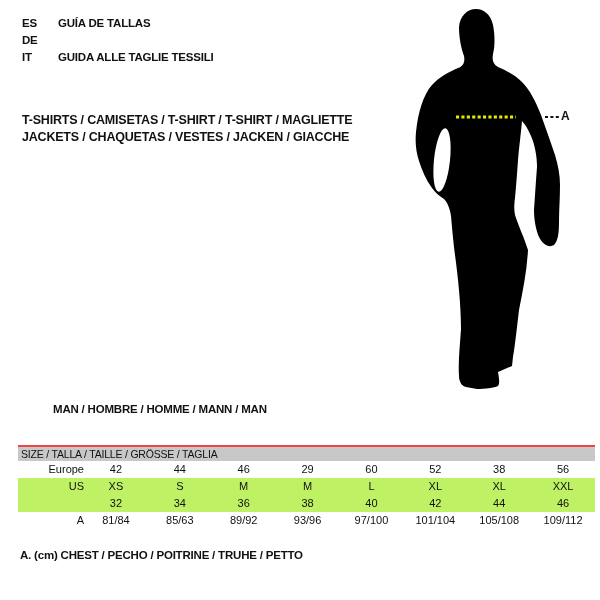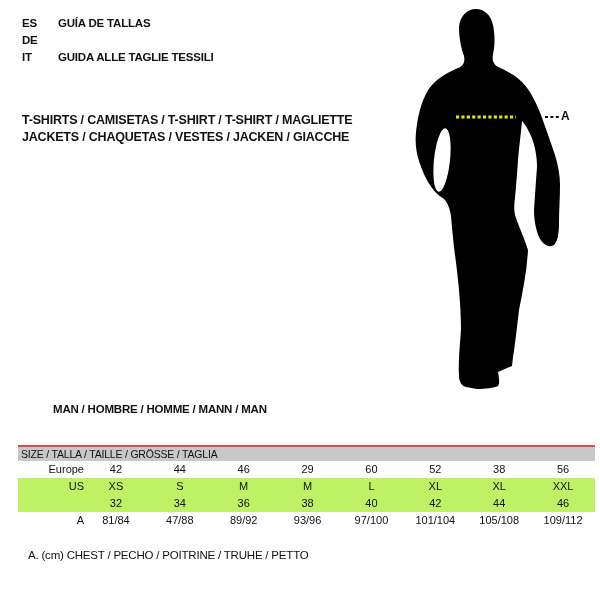--- a/index.html
+++ b/index.html
@@ -39,21 +39,21 @@
     font-size: 10.5px;
     padding-left: 3px;
     letter-spacing: -0.2px;
   }
   .trow { display: grid; grid-template-columns: 66px repeat(8, 1fr); height: 17px; line-height: 17px; }
   .trow.stripe { background: #bef264; }
   .tlabel { text-align: right; padding-left: 3px; }
   .tcell { text-align: center; }
 
   
-  .measure-note { position: absolute; top: 549px; left: 28px; font-size: 11.5px; font-weight: 400; letter-spacing: -0.2px; }
+  .measure-note { position: absolute; top: 549px; left: 20px; font-size: 11.5px; font-weight: 700; letter-spacing: -0.2px; }
 </style>
 </head>
 <body>
 
 <div class="lang-list">
   <div class="lang-row">
     <span class="lang-code">ES</span>
     <span class="lang-label">GUÍA DE TALLAS</span>
   </div>
   <div class="lang-row">
@@ -153,21 +153,21 @@
     <div class="tcell">38</div>
     <div class="tcell">40</div>
     <div class="tcell">42</div>
     <div class="tcell">44</div>
     <div class="tcell">46</div>
   </div>
 
   <div class="trow">
     <div class="tlabel">A</div>
     <div class="tcell">81/84</div>
-    <div class="tcell">47/88</div>
+    <div class="tcell">85/63</div>
     <div class="tcell">89/92</div>
     <div class="tcell">93/96</div>
     <div class="tcell">97/100</div>
     <div class="tcell">101/104</div>
     <div class="tcell">105/108</div>
     <div class="tcell">109/112</div>
   </div>
 </div>
 
 <div class="measure-note">A. (cm) CHEST / PECHO / POITRINE / TRUHE / PETTO</div>

